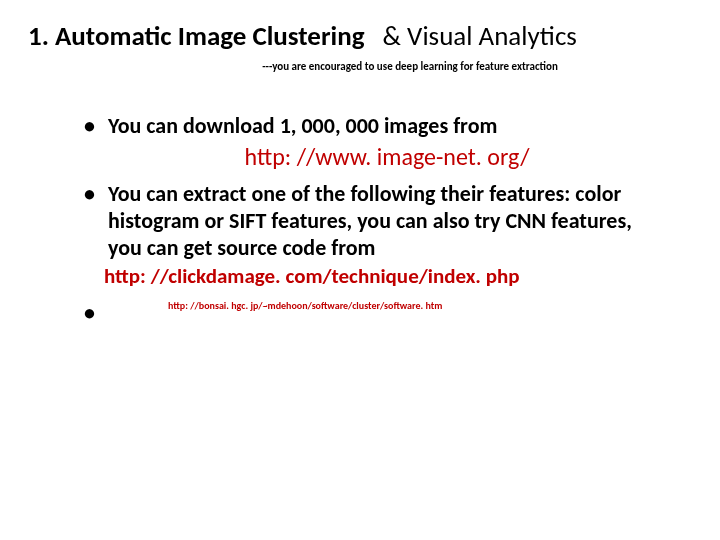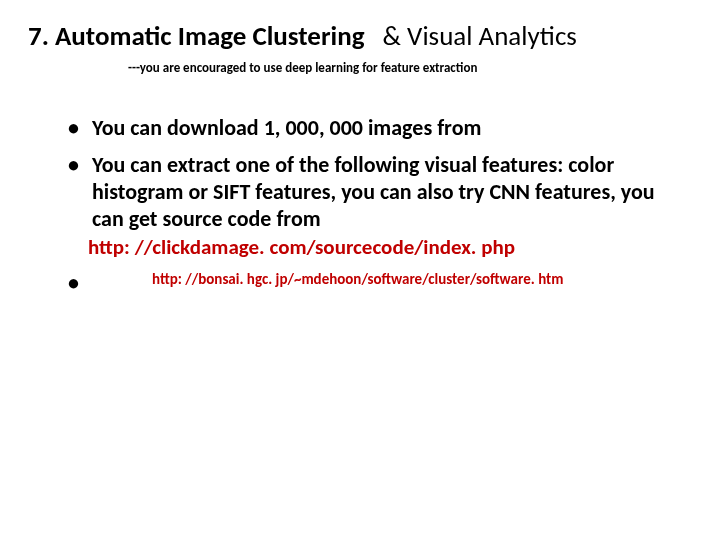--- a/index.html
+++ b/index.html
@@ -16,29 +16,29 @@
     padding: 20px 28px 10px 28px;
   }
   .title {
     font-size: 27px;
     margin: 0 0 8px 0;
     line-height: 1.2;
   }
   .title .bold { font-weight: 700; }
   .title .normal { font-weight: 400; margin-left: 12px; }
   .subtitle {
-    font-size: 13px;
+    font-size: 11px;
     font-weight: 700;
-    text-align: left;
+    text-align: center;
     margin: 6px 0 40px 100px;
   }
   ul.bullets {
     list-style: none;
     padding: 0 10px 0 40px;
-    margin: 0;
+    margin: 16px;
   }
   ul.bullets > li {
     position: relative;
     font-size: 22px;
     font-weight: 700;
     line-height: 1.22;
     margin-bottom: 10px;
     padding-left: 24px;
   }
   ul.bullets > li::before {
@@ -61,42 +61,43 @@
     font-weight: 700;
     font-size: 21px;
     display: block;
     margin-top: 2px;
     margin-left: -4px;
   }
   .link3 {
     display: block;
     color: #c00000;
     font-weight: 700;
-    font-size: 15px;
+    font-size: 10px;
     margin-top: 2px;
     margin-left: 60px;
   }
 </style>
 </head>
 <body>
 
 <div class="slide">
 
   <h1 class="title">
-    <span class="bold">7. Automatic Image Clustering</span><span class="normal"> &amp; Visual Analytics</span>
+    <span class="bold">1. Automatic Image Clustering</span><span class="normal"> &amp; Visual Analytics</span>
   </h1>
 
   <div class="subtitle">---you are encouraged to use deep learning for feature extraction</div>
 
   <ul class="bullets">
     <li>
       <span>You can download 1, 000, 000 images from</span>
+      <span class="link1">http: //www. image-net. org/</span>
     </li>
     <li>
-      <span>You can extract one of the following visual features: color histogram or  SIFT features, you can also try CNN features, you can get source code from</span>
-      <span class="link2">http: //clickdamage. com/sourcecode/index. php</span>
+      <span>You can extract one of the following their features: color histogram or  SIFT features, you can also try CNN features, you can get source code from</span>
+      <span class="link2">http: //clickdamage. com/technique/index. php</span>
     </li>
     <li>
       <span class="link3">http: //bonsai. hgc. jp/~mdehoon/software/cluster/software. htm</span>
     </li>
   </ul>
 
 </div>
 
 </body></html>

